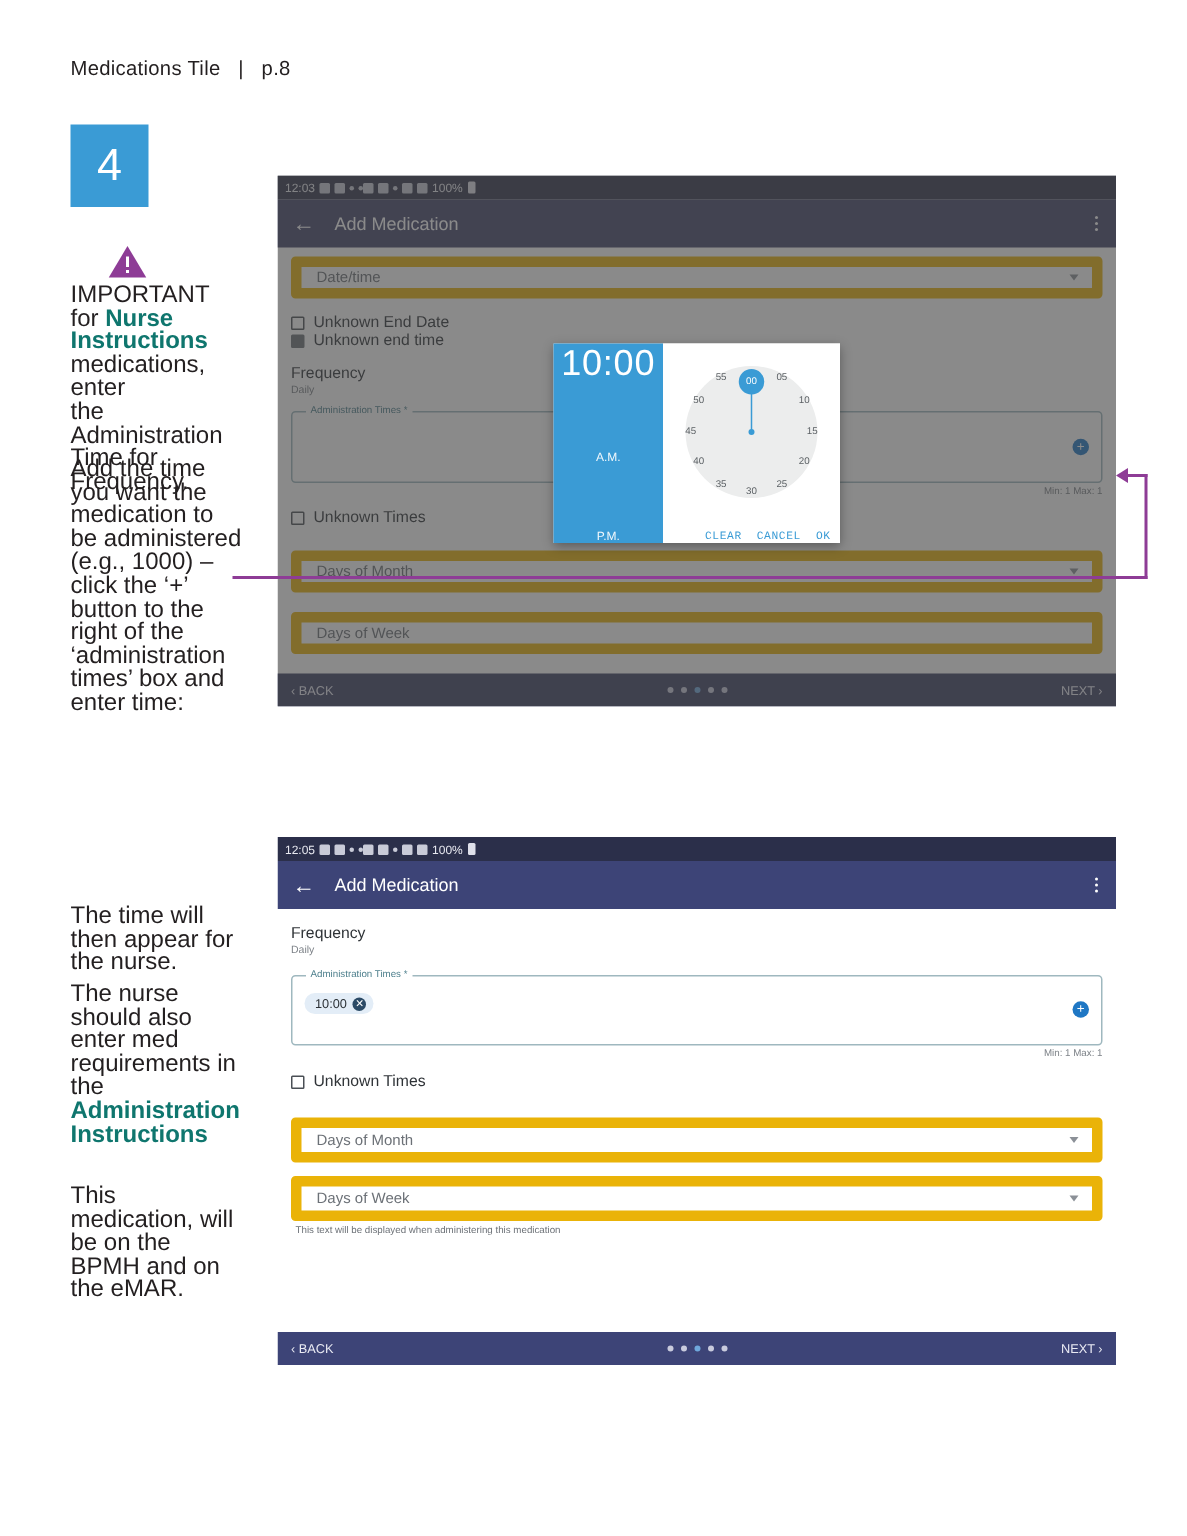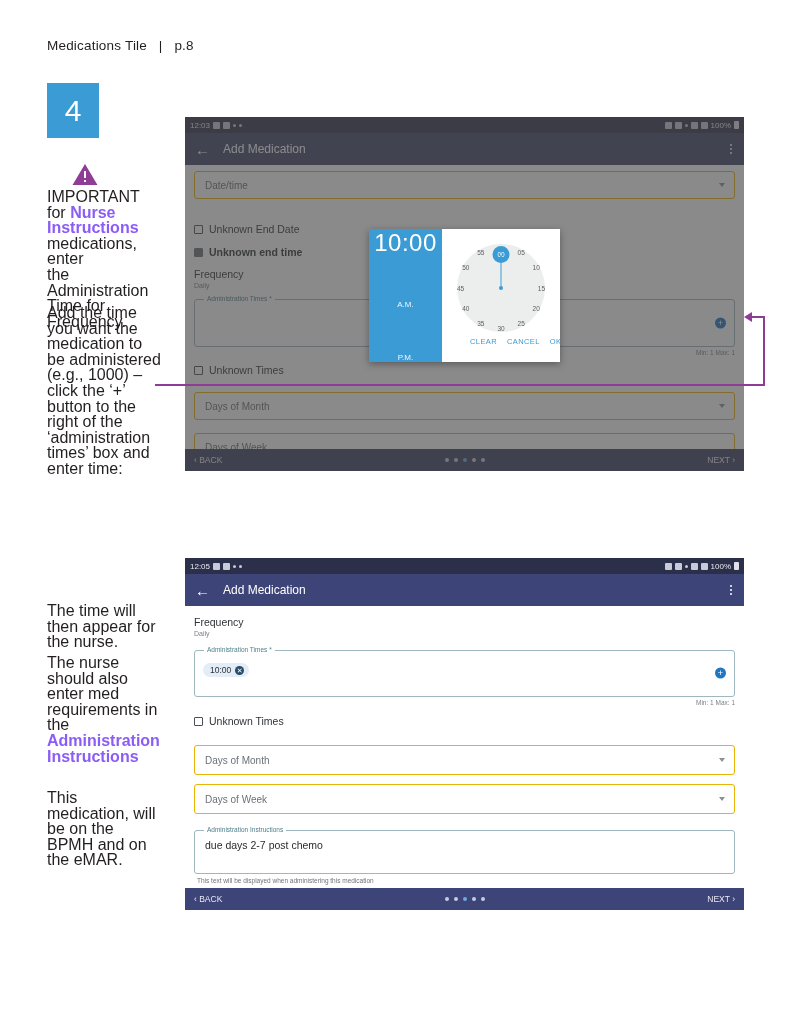--- a/index.html
+++ b/index.html
@@ -52,21 +52,21 @@
   }
 
   
   .copy {
     position: absolute;
     width: 116px;
     font-size: 16px;
     line-height: 15.6px;
     color: #231f20;
   }
-  .copy .accent { color: #8b5cf6; font-weight: 700; }
+  .copy .accent { color: #0f766e; font-weight: 700; }
   #copy-important { left: 47px; top: 189px; }
   #copy-addtime   { left: 47px; top: 305px; }
   #copy-appear    { left: 47px; top: 603px; }
   #copy-nurse     { left: 47px; top: 655px; }
   #copy-bpmh      { left: 47px; top: 790px; }
 
   
   .shot {
     position: absolute;
     background: #ffffff;
@@ -77,21 +77,21 @@
 
   
   .statusbar {
     height: 16px;
     background: #2b2f4a;
     color: #e8e9f0;
     font-size: 8px;
     display: flex;
     align-items: center;
     padding: 0 5px;
-    justify-content: space-between;
+    justify-content: flex-start;
   }
   #shot-1 .statusbar { background: #31344a; }
   .statusbar .left, .statusbar .right {
     display: flex; align-items: center; gap: 3px;
   }
   .sb-ico {
     display: inline-block;
     width: 7px; height: 7px;
     background: #c9cbd8;
     border-radius: 1px;
@@ -147,21 +147,21 @@
   }
   .ofield .fvalue {
     font-size: 10.5px;
     color: #2b2b2b;
     padding: 8px 10px;
   }
 
   
   .selfield {
     position: relative;
-    border: 1px solid #eab308;
+    border: 7px solid #eab308;
     border-radius: 3px;
     height: 28px;
     box-sizing: border-box;
     display: flex;
     align-items: center;
     padding: 0 10px;
     font-size: 10px;
     color: #6c7177;
   }
   .selfield .caret {
@@ -312,26 +312,27 @@
     width: 17px; height: 17px;
     border-radius: 50%;
     background: #3a9bd5;
     color: #ffffff;
     font-size: 6.5px;
     line-height: 17px;
     text-align: center;
   }
   .tp-actions {
     position: absolute;
-    left: 0; right: 0; bottom: 16px;
+    left: 0; right: 0; bottom: 0;
     display: flex;
     align-items: flex-end;
     gap: 10px;
     padding: 0 8px;
     box-sizing: border-box;
+    font-family: Liberation Mono, monospace;
   }
   .tp-actions .kbd {
     width: 10px; height: 7px;
     background: #6f7478;
     border-radius: 1px;
   }
   .tp-btn {
     font-size: 7.5px;
     color: #3a9bd5;
     letter-spacing: .4px;
@@ -416,27 +417,27 @@
       </span>
   </div>
 
   <div class="formbody">
 
     <div class="selfield" style="margin-top:6px;">
       <span>Date/time</span>
       <span class="caret"></span>
     </div>
 
-    <div class="cbrow" style="margin-top:24px;">
+    <div class="cbrow" style="margin-top:10px;">
       <span class="cbox"></span>
       <span>Unknown End Date</span>
     </div>
 
 
-    <div class="cbrow" style="margin-top:11px;font-weight:bold;">
+    <div class="cbrow" style="">
       <span class="cbox checked"></span>
       <span>Unknown end time</span>
     </div>
 
     <div style="margin-top:10px;">
       <div class="sectlabel">Frequency</div>
       <div class="sectsub">Daily</div>
     </div>
 
     <div class="ofield" style="margin-top:10px;height:48px;">
@@ -572,24 +573,20 @@
     <div class="selfield" style="margin-top:18px;height:30px;">
       <span>Days of Month</span>
       <span class="caret"></span>
     </div>
 
     <div class="selfield" style="margin-top:9px;height:30px;">
       <span>Days of Week</span>
       <span class="caret"></span>
     </div>
 
-    <div class="ofield" style="margin-top:16px;height:44px;">
-      <span class="flabel">Administration Instructions</span>
-      <div class="fvalue">due days 2-7 post chemo</div>
-    </div>
     <div class="helper">This text will be displayed when administering this medication</div>
   </div>
 
   <div class="bottomnav">
     <span>‹ BACK</span>
     <span class="dots">
       <i></i>
       <i></i>
       <i class="on"></i>
       <i></i>

